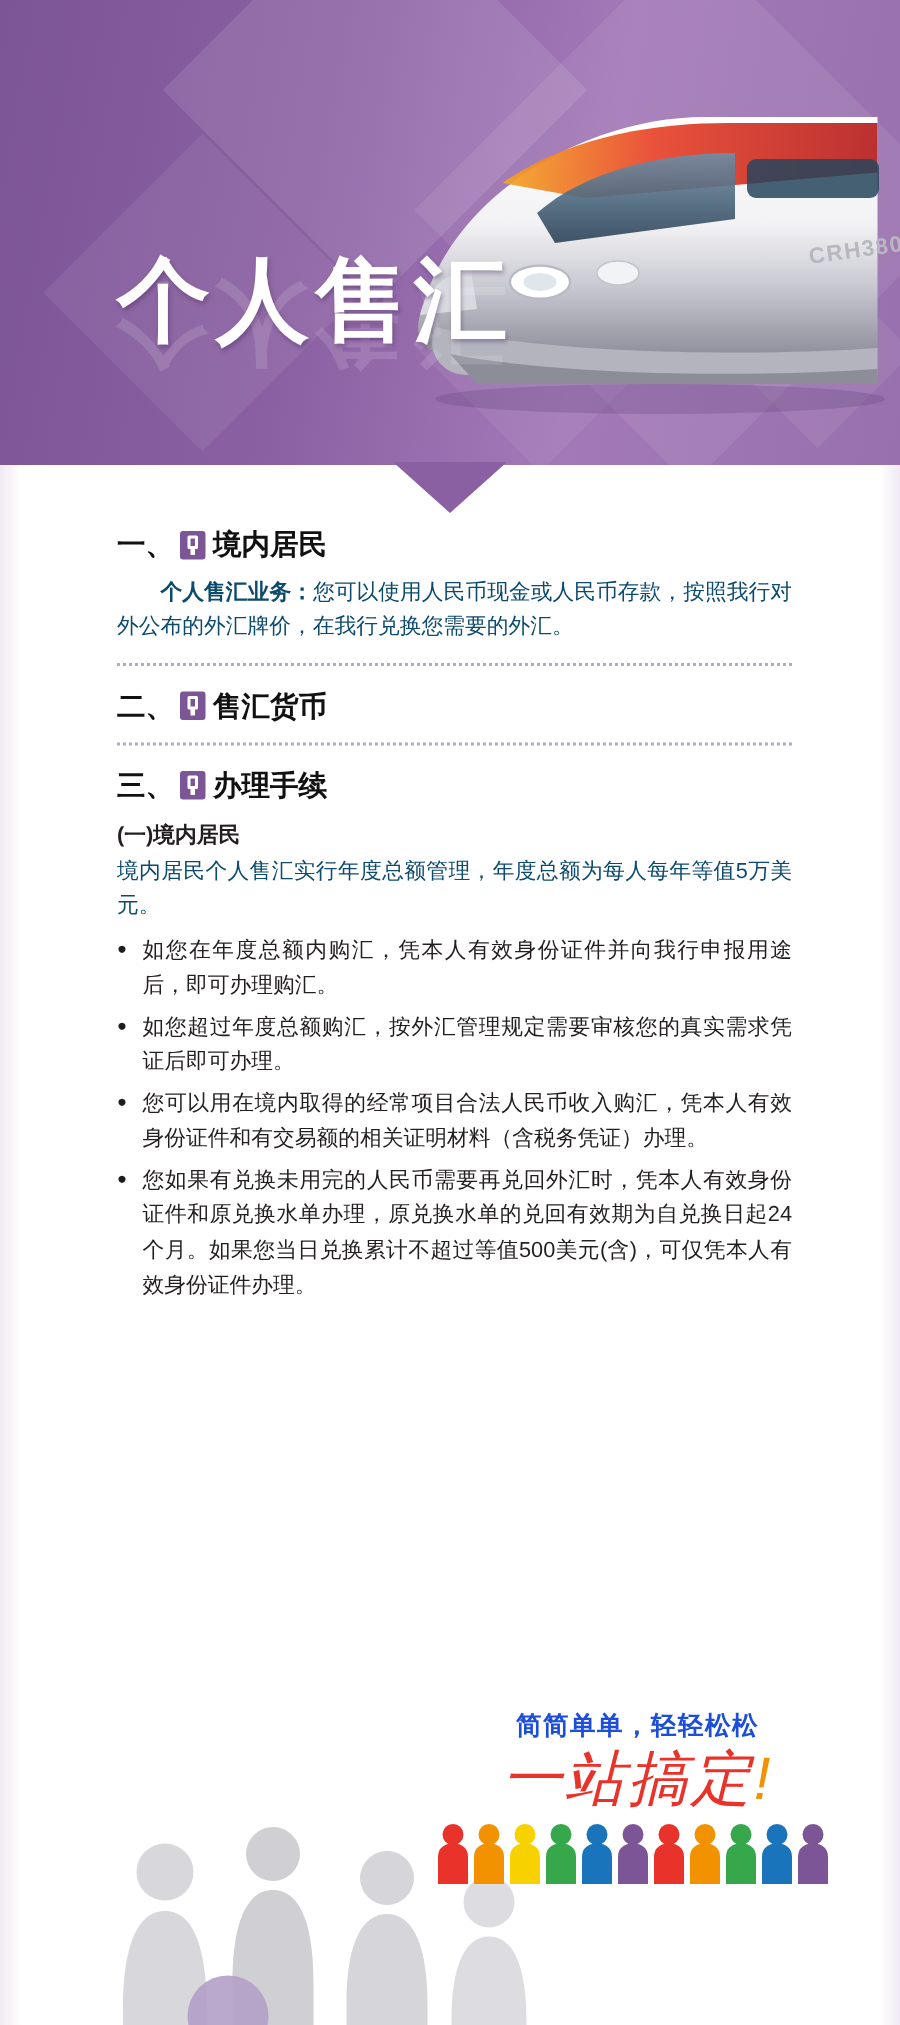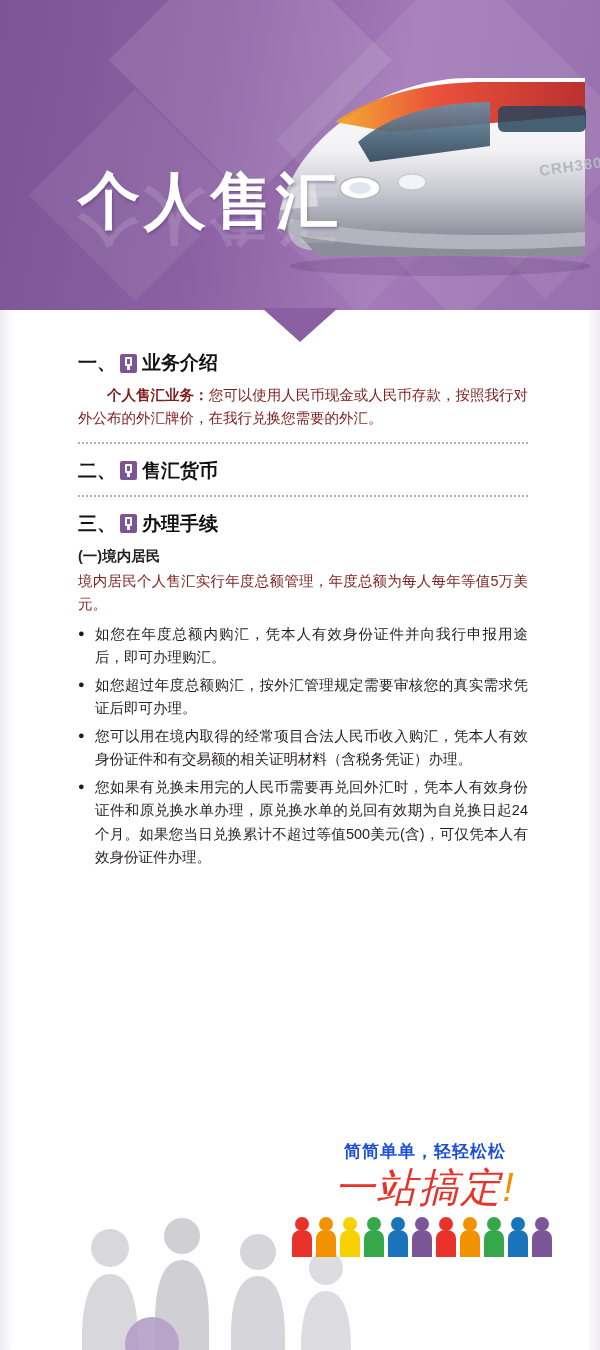--- a/index.html
+++ b/index.html
@@ -142,21 +142,21 @@
     left: 7px; top: 11px;
     width: 3px; height: 5px;
     background: #ffffff;
   }
 
   p.para {
     font-size: 14.5px;
     line-height: 1.62;
     margin: 0 0 6px 0;
     text-align: justify;
-    color: #7f1d1d;
+    color: #0c4a6e;
   }
   .indent { text-indent: 2em; }
   .lead { font-weight: bold; }
 
   .dots {
     border-bottom: 2px dotted #b7a8c6;
     margin: 10px 0 14px 0;
     height: 1px;
   }
 
@@ -316,21 +316,21 @@
         <circle cx="48" cy="36" r="27"></circle>
         <path d="M3 160 C 3 98, 22 74, 48 74 C 74 74, 93 98, 93 160 L93 312 L70 312 L67 204 L29 204 L26 312 L3 312 Z"></path>
       </g>
     </svg>
 
     <div class="content">
 
       <div class="sec-head">
         <span class="sec-num">一、</span>
         <span class="sec-icon"></span>
-        <span>业务介绍</span>
+        <span>境内居民</span>
       </div>
       <p class="para indent"><span class="lead">个人售汇业务：</span><span>您可以使用人民币现金或人民币存款，按照我行对外公布的外汇牌价，在我行兑换您需要的外汇。</span></p>
       <div class="dots"></div>
 
       <div class="sec-head">
         <span class="sec-num">二、</span>
         <span class="sec-icon"></span>
         <span>售汇货币</span>
       </div>
       <div class="dots"></div>

